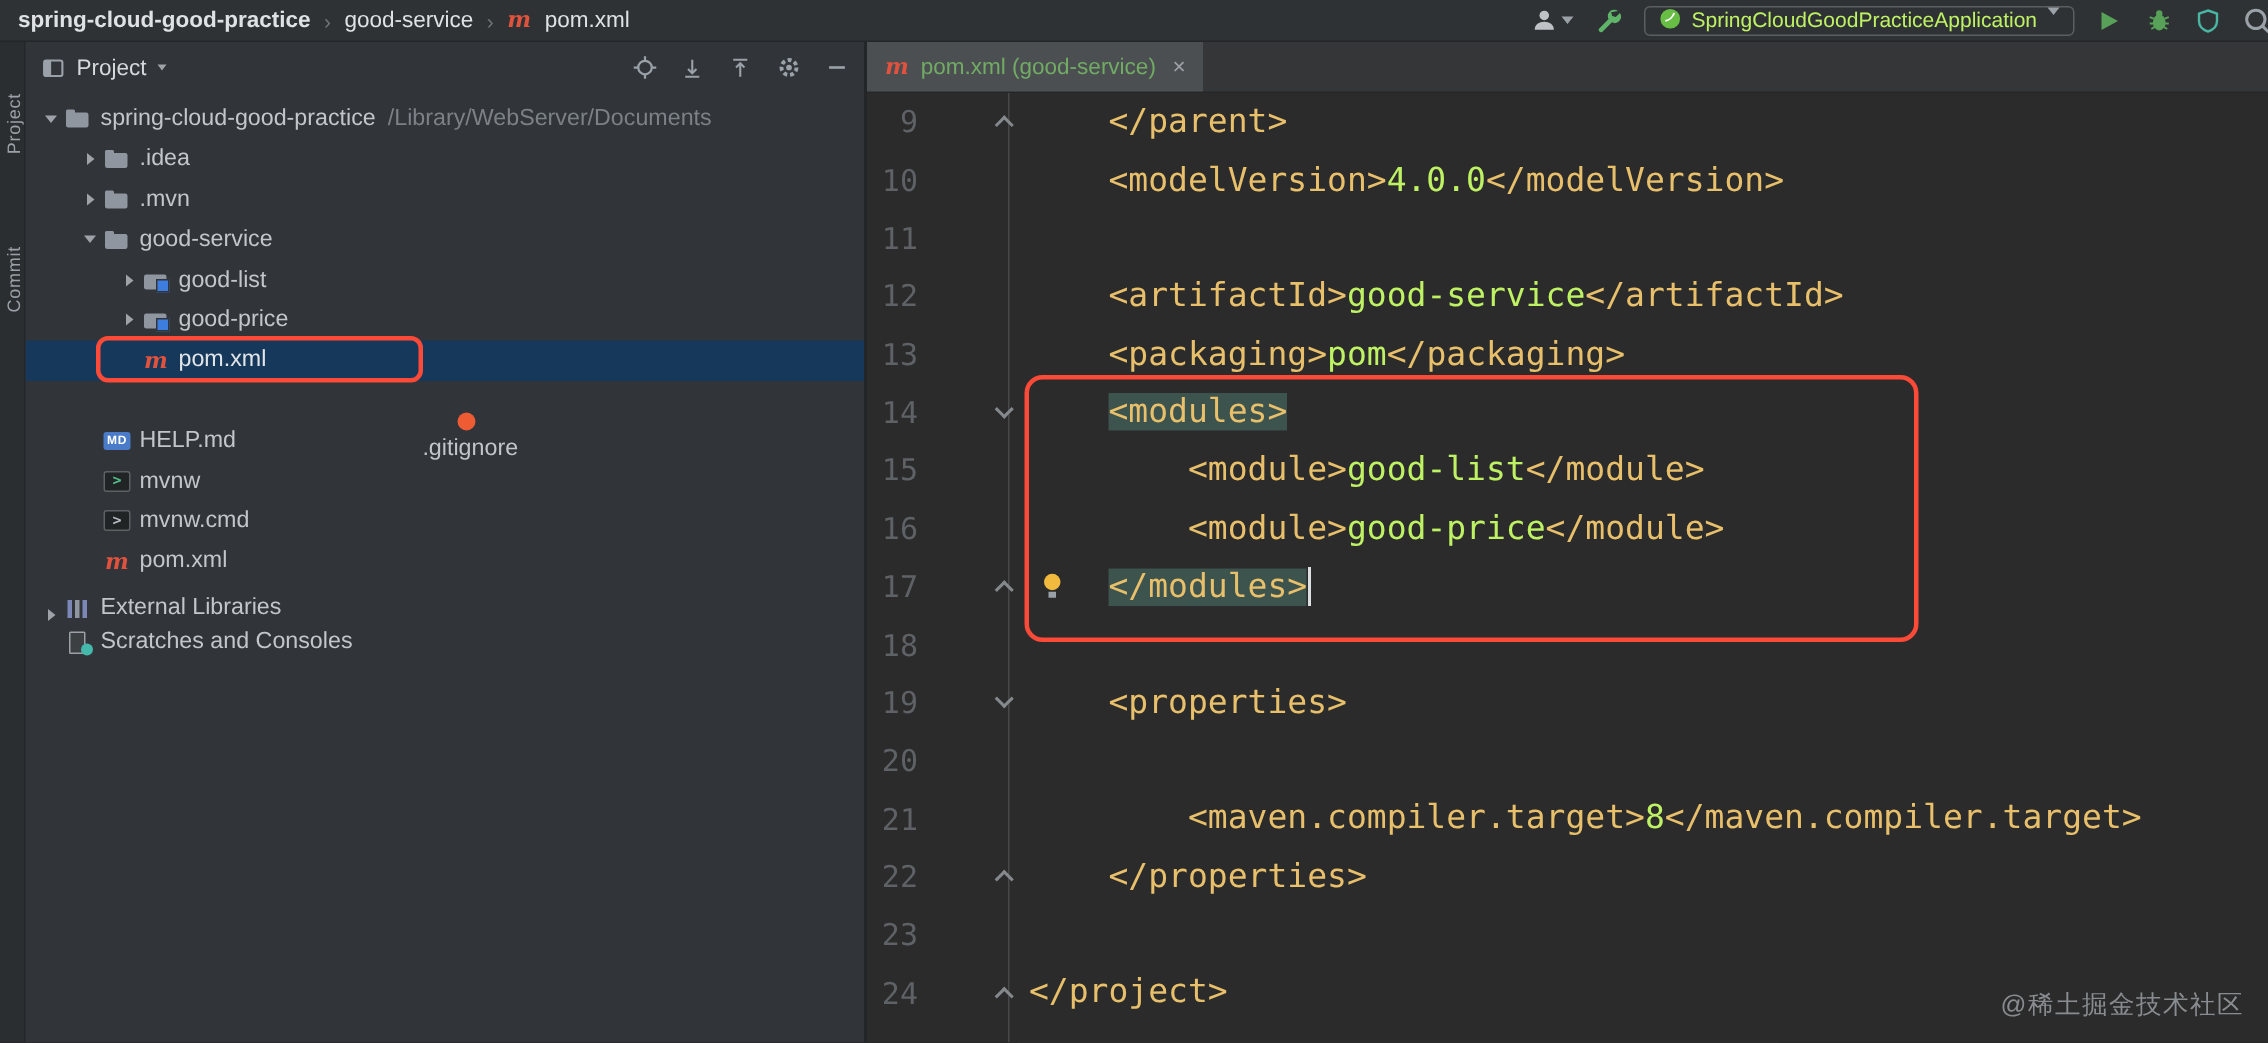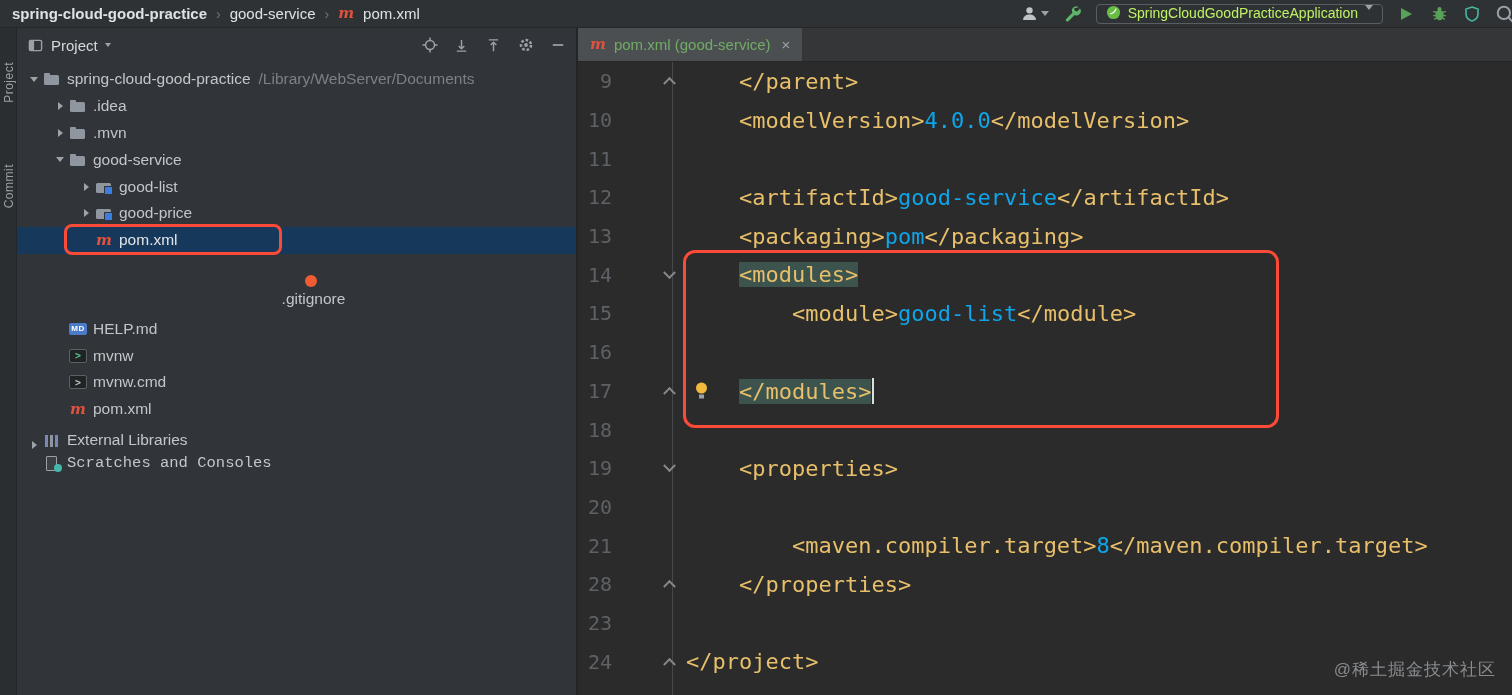--- a/index.html
+++ b/index.html
@@ -62,21 +62,21 @@
   .code-wrap{position:absolute;top:34px;left:0;right:0;bottom:0;font-family:"DejaVu Sans Mono",monospace;font-size:22px;}
   .fold-line{position:absolute;left:94px;top:0;bottom:0;width:1px;background:#46484a;}
   .code-line{height:38.7px;display:flex;align-items:center;white-space:pre;position:relative;}
   .ln{flex:0 0 34px;text-align:right;color:#5e6165;font-size:20px;}
   .gut{flex:0 0 74px;position:relative;height:100%;}
   .fold{position:absolute;left:53px;top:50%;width:9px;height:9px;border-right:2px solid #85898d;border-bottom:2px solid #85898d;}
   .f-d{transform:translateY(-75%) rotate(45deg);}
   .f-u{transform:translateY(-25%) rotate(225deg);}
   .codetext{color:#bdc1c5;}
   .t-tag{color:#e8bf6a;}
-  .t-val{color:#0ea5e9;}
+  .t-val{color:#bef264;}
   .t-hl{background:#3d534d;}
   .cursor{display:inline-block;width:2px;height:26px;background:#dcdfe2;vertical-align:text-bottom;margin-left:1px;}
   .bulb{position:absolute;left:116px;top:50%;transform:translateY(-50%);width:15px;height:17px;}
   .bulb::before{content:"";position:absolute;left:2px;top:0;width:11px;height:11px;border-radius:50%;background:#f2b93f;}
   .bulb::after{content:"";position:absolute;left:5px;bottom:1px;width:5px;height:4px;background:#9aa1a8;}
 
   
   .anno{position:absolute;border:3px solid #fb4a37;pointer-events:none;z-index:50;}
   #anno-tree{left:64px;top:224px;width:218px;height:31px;border-radius:8px;}
   #anno-code{left:683px;top:250px;width:596px;height:178px;border-radius:12px;}
@@ -238,21 +238,21 @@
         <div class="tree-row sel" style="padding-left: 60px;">
           <span class="chev-box"></span>
           <span class="tree-ic ic-maven">m</span>
           <span class="tree-label">pom.xml</span>
         </div>
         <div class="tree-row" style="padding-left: 34px; flex-direction: column;">
           <span class="chev-box"></span>
           <span class="tree-ic ic-git"></span>
           <span class="tree-label">.gitignore</span>
         </div>
-        <div class="tree-row" style="padding-left: 34px; margin-top: 35px;">
+        <div class="tree-row" style="padding-left: 34px;">
           <span class="chev-box"></span>
           <span class="tree-ic ic-markdown">MD</span>
           <span class="tree-label">HELP.md</span>
         </div>
         <div class="tree-row" style="padding-left: 34px;">
           <span class="chev-box"></span>
           <span class="tree-ic ic-shell">&gt;</span>
           <span class="tree-label">mvnw</span>
         </div>
         <div class="tree-row" style="padding-left: 34px;">
@@ -265,21 +265,21 @@
           <span class="tree-ic ic-maven">m</span>
           <span class="tree-label">pom.xml</span>
         </div>
         <div class="tree-row" style="padding-left: 8px; align-items: flex-end;">
           <span class="chev-box">
             <i class="chev-r"></i>
           </span>
           <span class="tree-ic ic-libraries"></span>
           <span class="tree-label">External Libraries</span>
         </div>
-        <div class="tree-row" style="padding-left: 8px; font-family: Liberation Mono, monospace;">
+        <div class="tree-row" style="padding-left: 8px;">
           <span class="chev-box"></span>
           <span class="tree-ic ic-scratches"></span>
           <span class="tree-label">Scratches and Consoles</span>
         </div>
       </div>
   </section>
 
   <section class="editor">
     <div class="tabbar">
       <div class="tab">
@@ -291,27 +291,27 @@
     <div class="code-wrap">
       <div class="fold-line"></div>
       <div id="code-lines">
           <div class="code-line"><span class="ln">9</span><span class="gut"><i class="fold f-u"></i></span><span class="codetext">    <span class="t-tag">&lt;/parent&gt;</span></span></div>
           <div class="code-line"><span class="ln">10</span><span class="gut"></span><span class="codetext">    <span class="t-tag">&lt;modelVersion&gt;</span><span class="t-val">4.0.0</span><span class="t-tag">&lt;/modelVersion&gt;</span></span></div>
           <div class="code-line"><span class="ln">11</span><span class="gut"></span><span class="codetext"></span></div>
           <div class="code-line"><span class="ln">12</span><span class="gut"></span><span class="codetext">    <span class="t-tag">&lt;artifactId&gt;</span><span class="t-val">good-service</span><span class="t-tag">&lt;/artifactId&gt;</span></span></div>
           <div class="code-line"><span class="ln">13</span><span class="gut"></span><span class="codetext">    <span class="t-tag">&lt;packaging&gt;</span><span class="t-val">pom</span><span class="t-tag">&lt;/packaging&gt;</span></span></div>
           <div class="code-line"><span class="ln">14</span><span class="gut"><i class="fold f-d"></i></span><span class="codetext">    <span class="t-tag t-hl">&lt;modules&gt;</span></span></div>
           <div class="code-line"><span class="ln">15</span><span class="gut"></span><span class="codetext">        <span class="t-tag">&lt;module&gt;</span><span class="t-val">good-list</span><span class="t-tag">&lt;/module&gt;</span></span></div>
-          <div class="code-line"><span class="ln">16</span><span class="gut"></span></div>
+          <div class="code-line"><span class="ln">16</span><span class="gut"></span><span class="codetext">        <span class="t-tag">&lt;module&gt;</span><span class="t-val">good-price</span><span class="t-tag">&lt;/module&gt;</span></span></div>
           <div class="code-line"><span class="ln">17</span><span class="gut"><i class="fold f-u"></i></span><span class="bulb"></span><span class="codetext">    <span class="t-tag t-hl">&lt;/modules&gt;</span><span class="cursor"></span></span></div>
           <div class="code-line"><span class="ln">18</span><span class="gut"></span><span class="codetext"></span></div>
           <div class="code-line"><span class="ln">19</span><span class="gut"><i class="fold f-d"></i></span><span class="codetext">    <span class="t-tag">&lt;properties&gt;</span></span></div>
           <div class="code-line"><span class="ln">20</span><span class="gut"></span></div>
           <div class="code-line"><span class="ln">21</span><span class="gut"></span><span class="codetext">        <span class="t-tag">&lt;maven.compiler.target&gt;</span><span class="t-val">8</span><span class="t-tag">&lt;/maven.compiler.target&gt;</span></span></div>
-          <div class="code-line"><span class="ln">28</span><span class="gut"><i class="fold f-u"></i></span><span class="codetext">    <span class="t-tag">&lt;/properties&gt;</span></span></div>
+          <div class="code-line"><span class="ln">22</span><span class="gut"><i class="fold f-u"></i></span><span class="codetext">    <span class="t-tag">&lt;/properties&gt;</span></span></div>
           <div class="code-line"><span class="ln">23</span><span class="gut"></span><span class="codetext"></span></div>
           <div class="code-line"><span class="ln">24</span><span class="gut"><i class="fold f-u"></i></span><span class="codetext"><span class="t-tag">&lt;/project&gt;</span></span></div>
         </div>
     </div>
   </section>
 
   <div class="anno" id="anno-tree"></div>
   <div class="anno" id="anno-code"></div>
 
   <div class="watermark">@稀土掘金技术社区</div>

